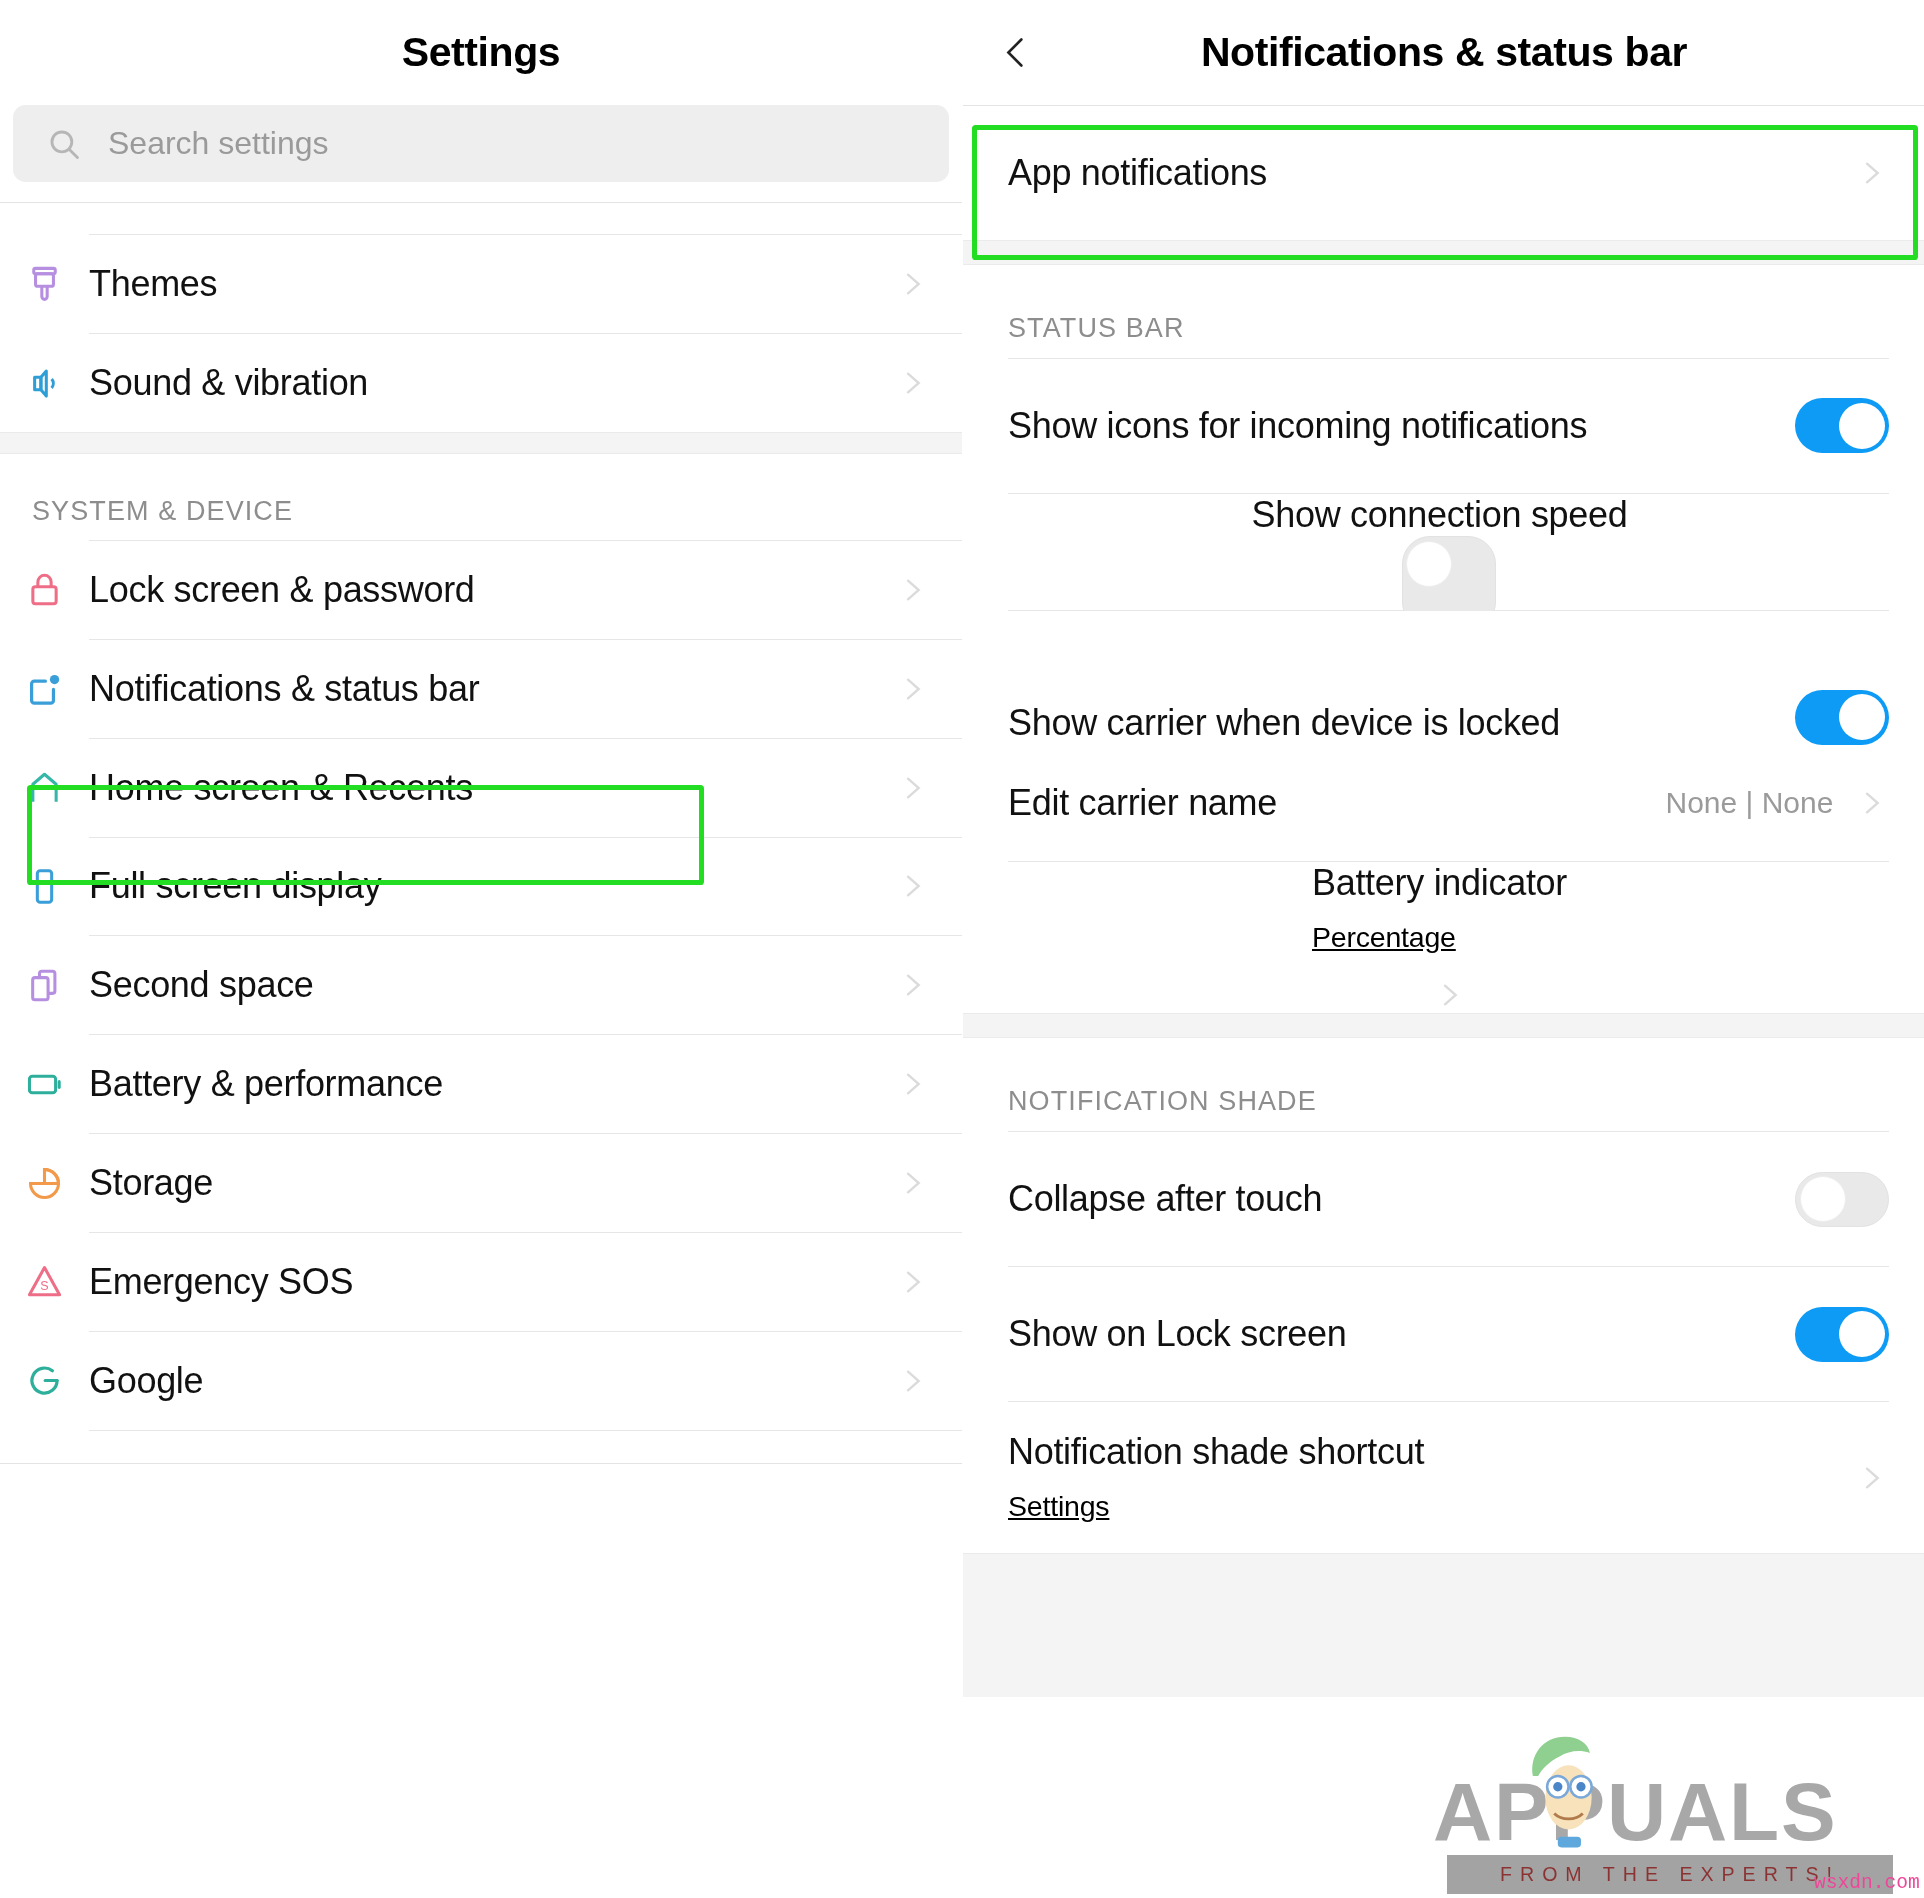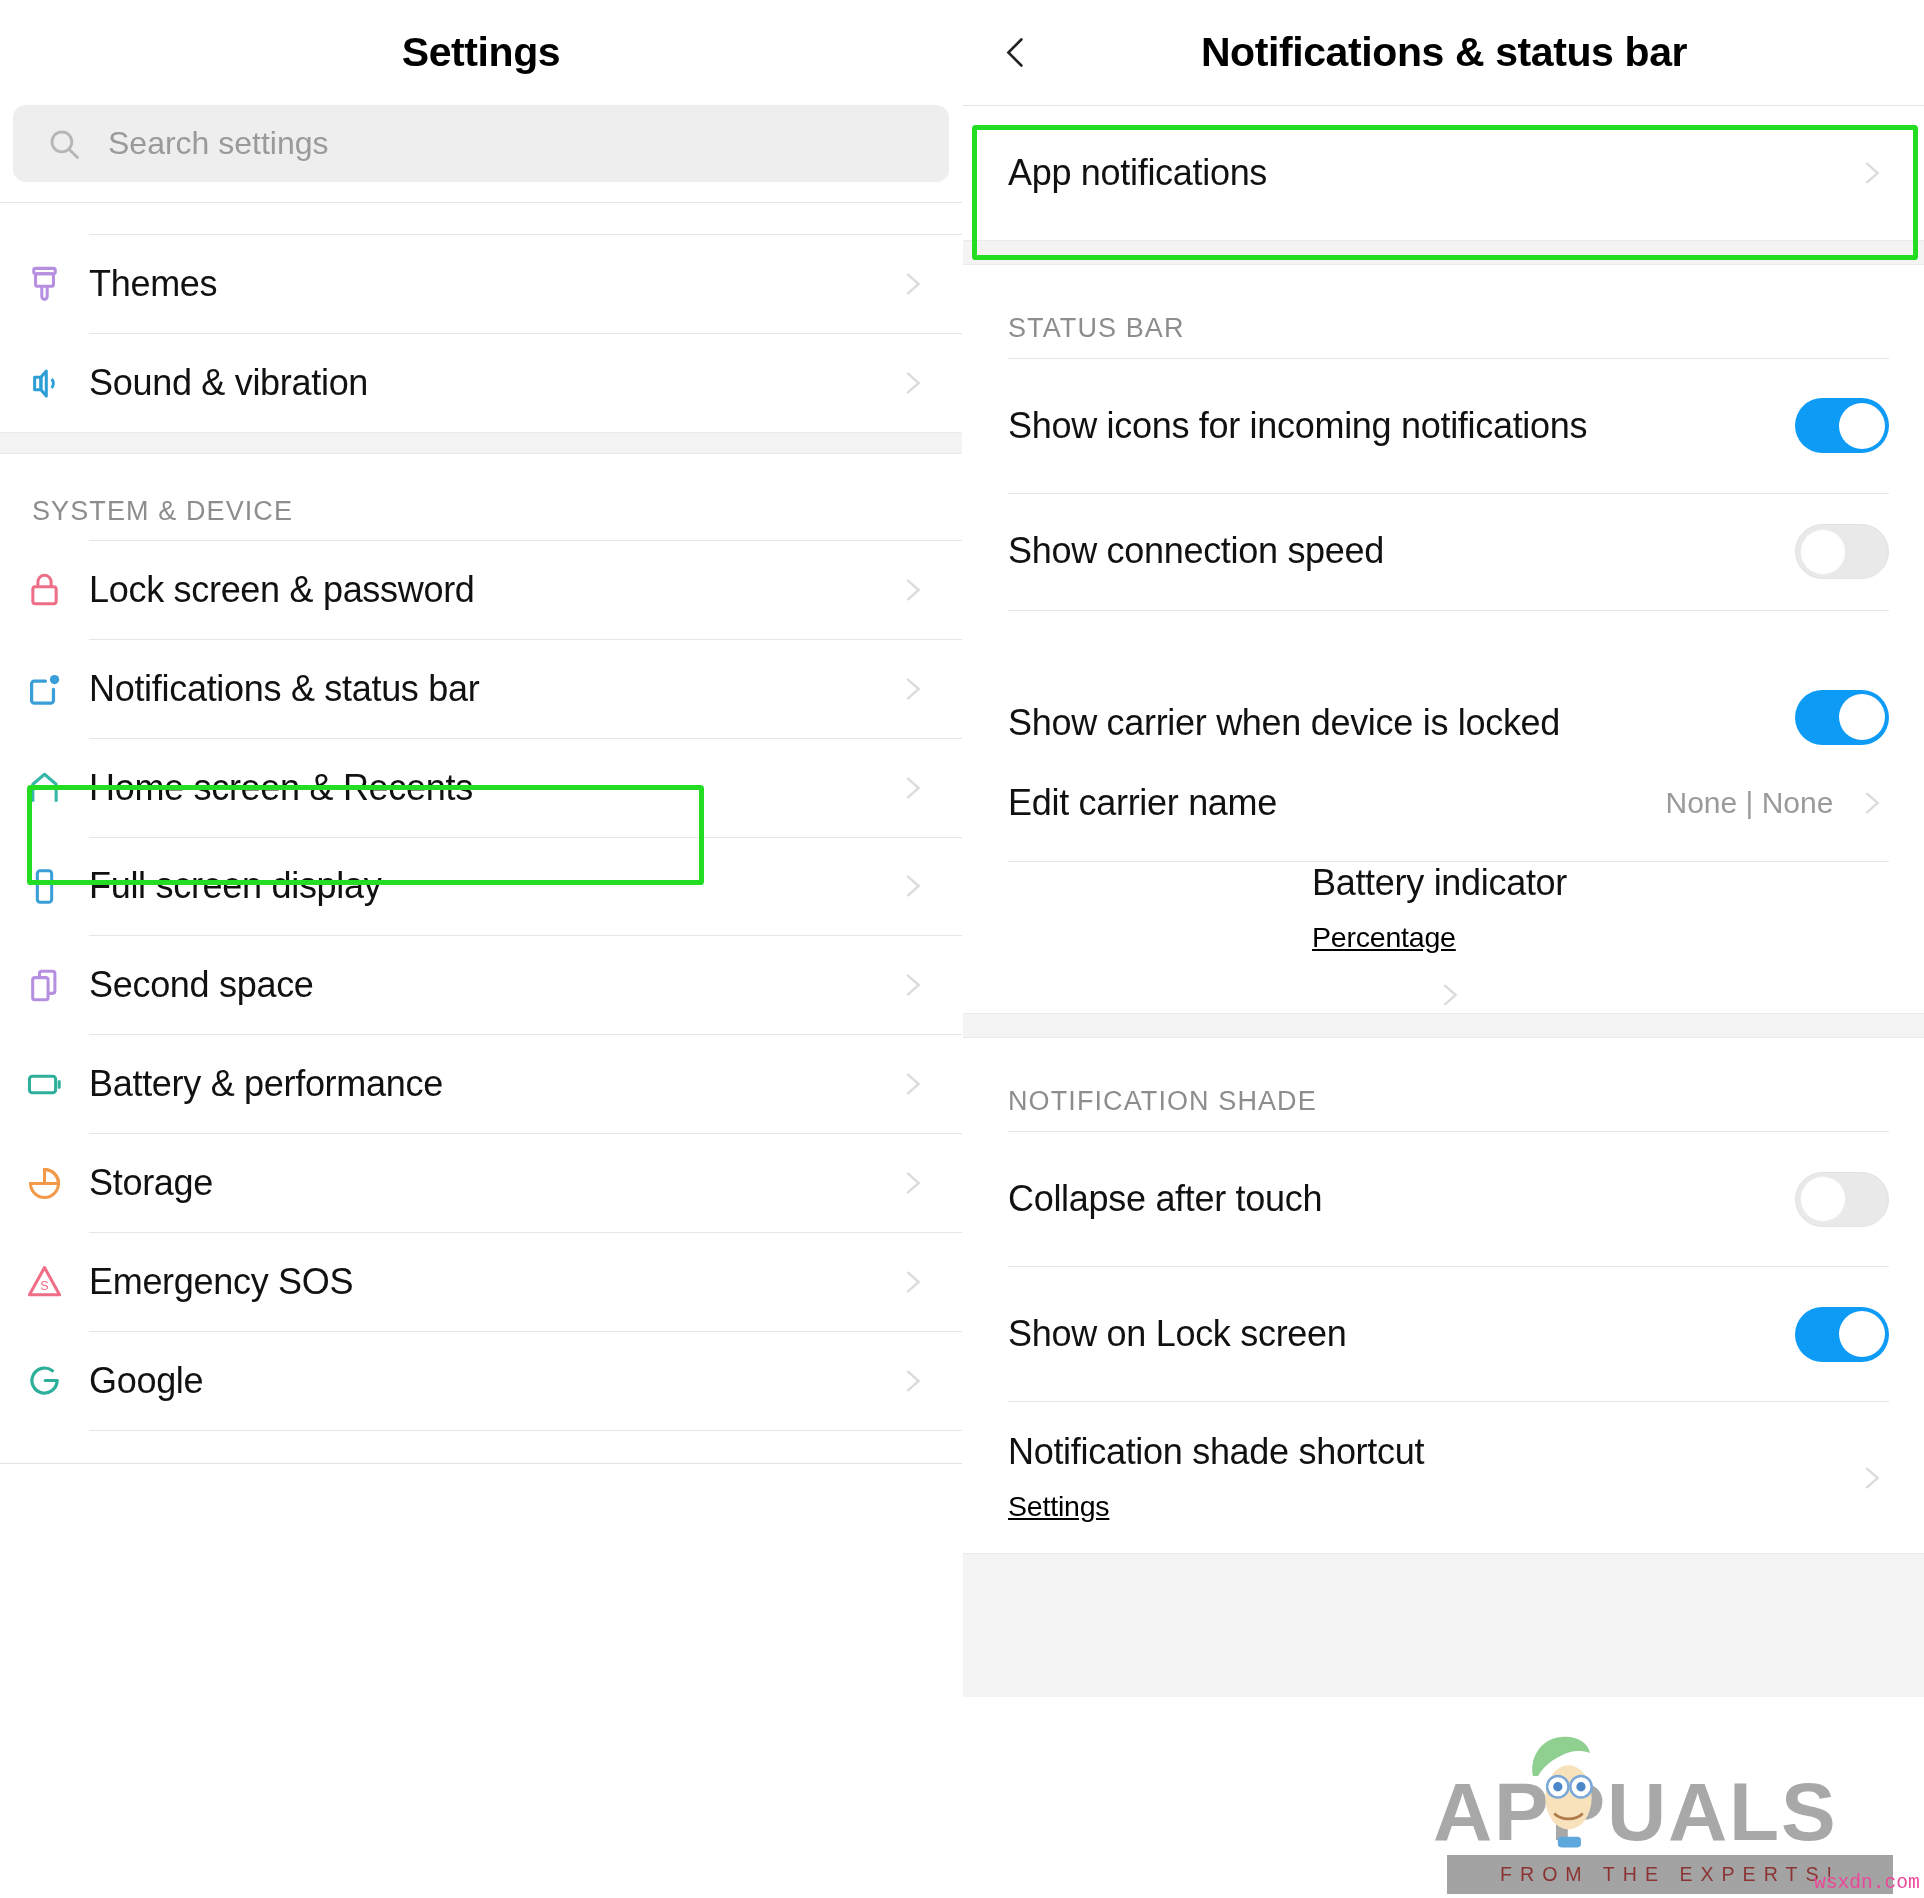--- a/index.html
+++ b/index.html
@@ -349,21 +349,21 @@
     <div class="r-sep"></div>
 
     <div class="r-row" style="height:134px;">
       <span class="r-label">Show icons for incoming notifications</span>
       <span class="tg on">
           <span class="knob"></span>
         </span>
     </div>
     <div class="r-sep"></div>
 
-    <div class="r-row" style="height:116px;">
+    <div class="r-row" style="height:116px;flex-direction:column;">
       <span class="r-label">Show connection speed</span>
       <span class="tg off">
           <span class="knob"></span>
         </span>
     </div>
     <div class="r-sep"></div>
 
     <div class="r-row" style="height:134px;align-items:flex-end;">
       <span class="r-label">Show carrier when device is locked</span>
       <span class="tg on">

